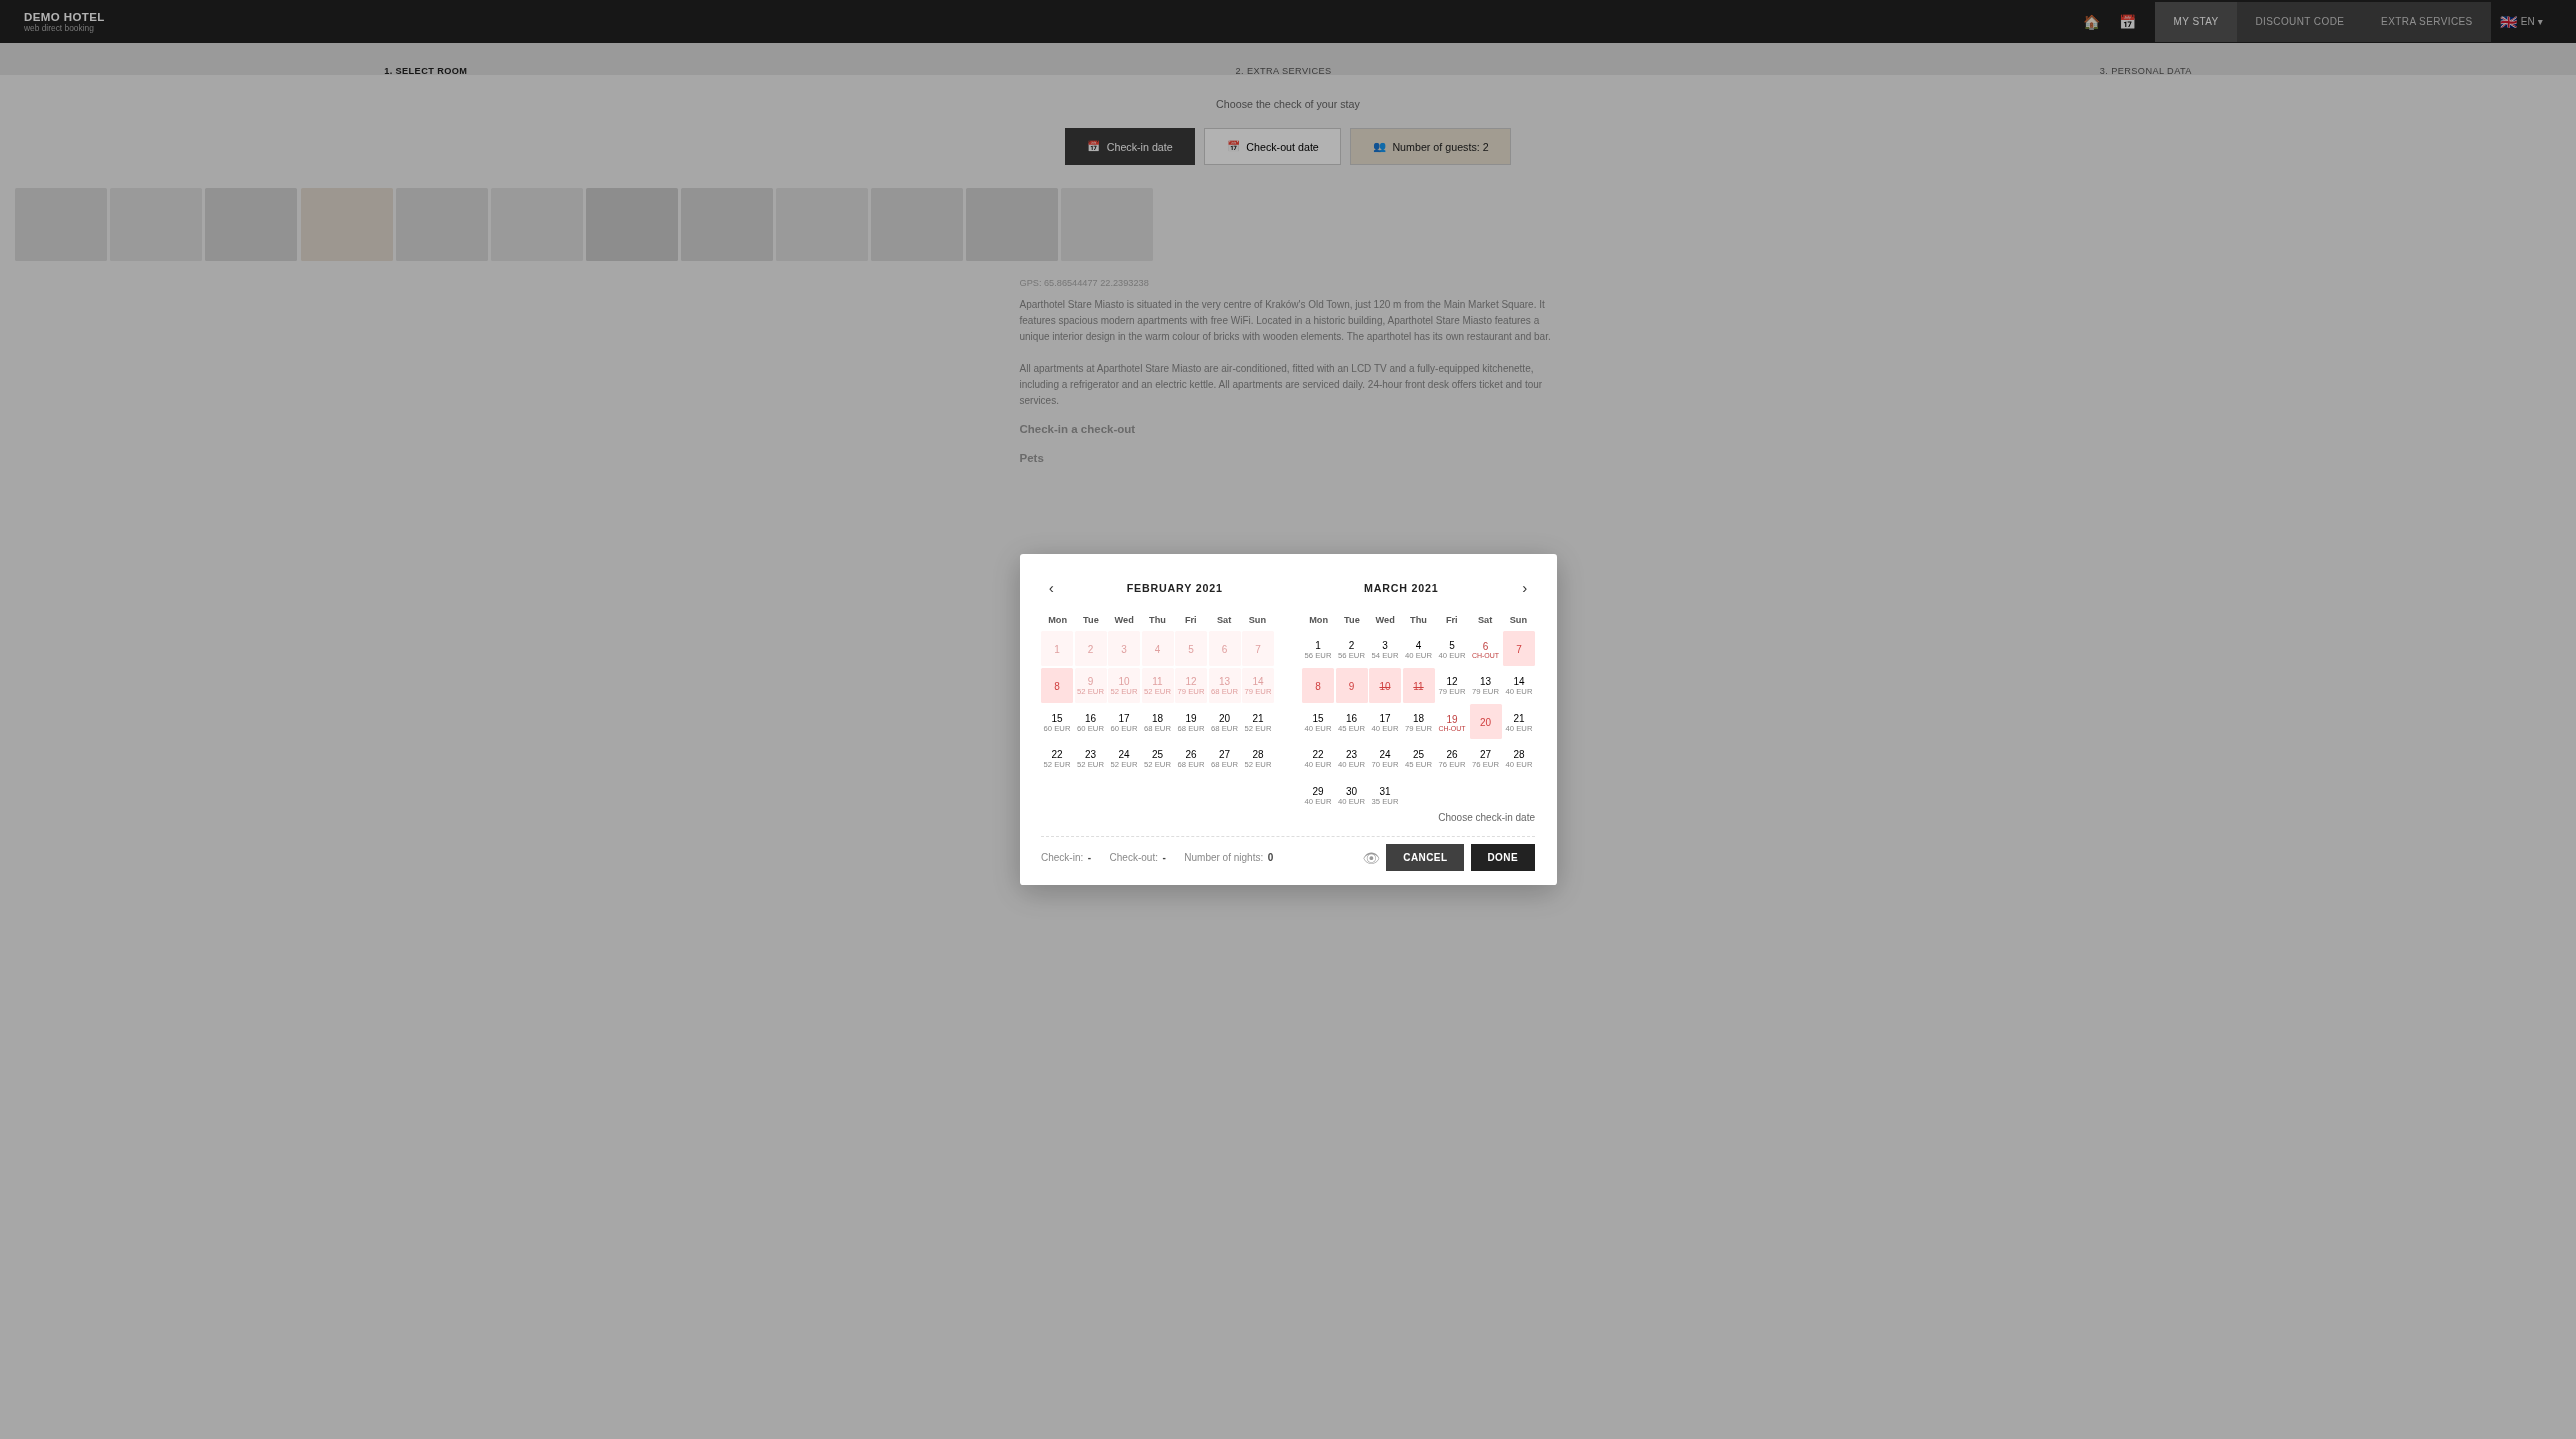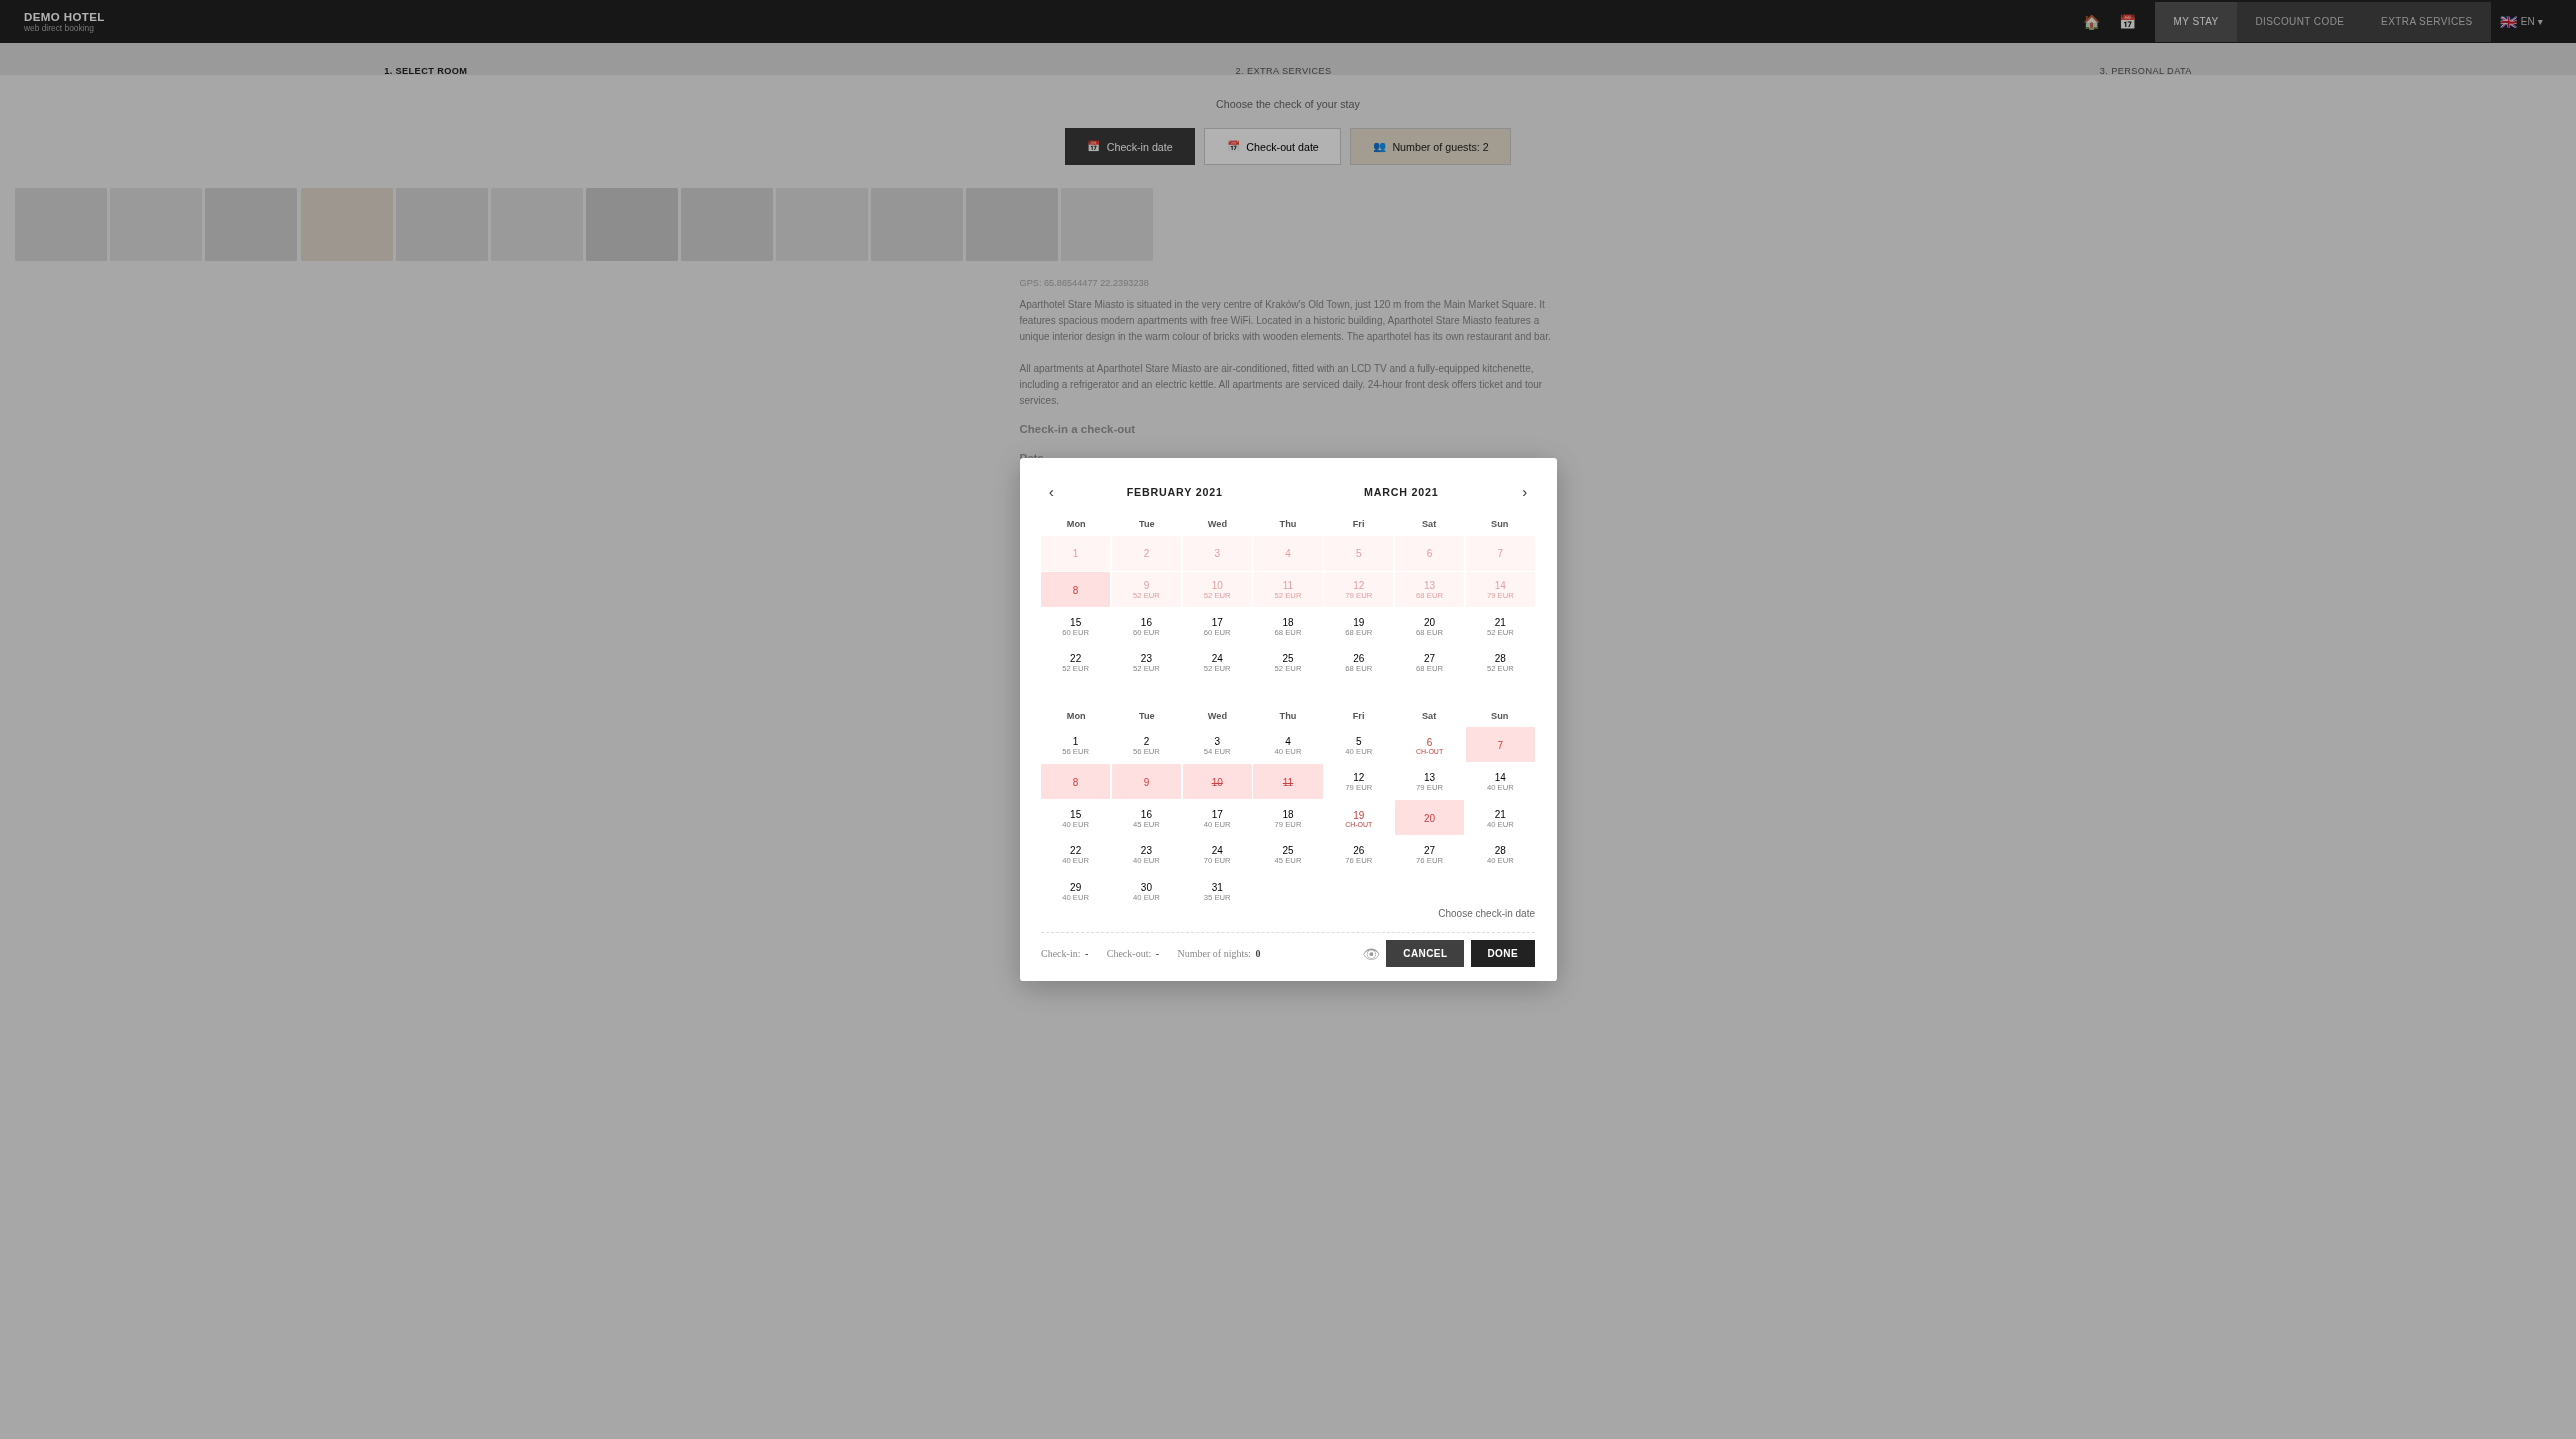--- a/index.html
+++ b/index.html
@@ -119,21 +119,20 @@
       letter-spacing: 0.8px;
       color: #222;
       text-align: center;
       flex: 1;
     }
 
     
     .calendars {
       display: flex;
       gap: 28px;
-      flex-direction: column;
     }
     .calendar {
       flex: 1;
     }
     .cal-days-header {
       display: grid;
       grid-template-columns: repeat(7, 1fr);
       margin-bottom: 3.1px;
     }
     .cal-day-name {
@@ -180,21 +179,21 @@
       display: flex;
       align-items: center;
       justify-content: space-between;
     }
     .cal-info {
       display: flex;
       gap: 18.4px;
       font-size: 10px;
       color: #444;
     }
-    .cal-info-item { display: flex; gap: 4.6px; font-family: Liberation Serif, serif; }
+    .cal-info-item { display: flex; gap: 4.6px; }
     .cal-info-label { color: #888; }
     .cal-info-value { font-weight: 600; }
     .cal-actions { display: flex; gap: 6.1px; align-items: center; }
     .eye-icon { font-size: 14px; color: #999; cursor: pointer; }
     .btn-cancel {
       background: #404040;
       color: #fff;
       border: none;
       padding: 7.7px 17px;
       font-size: 10px;

